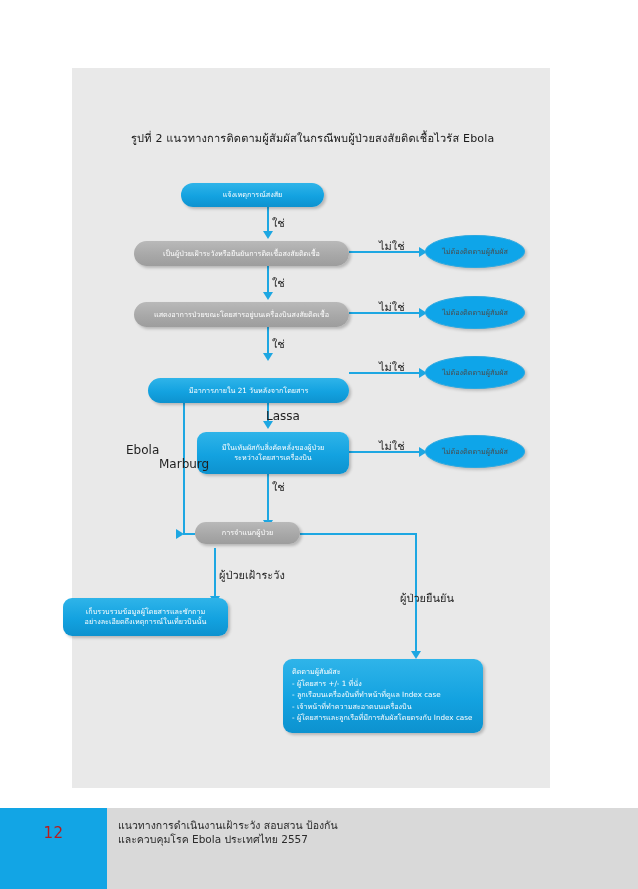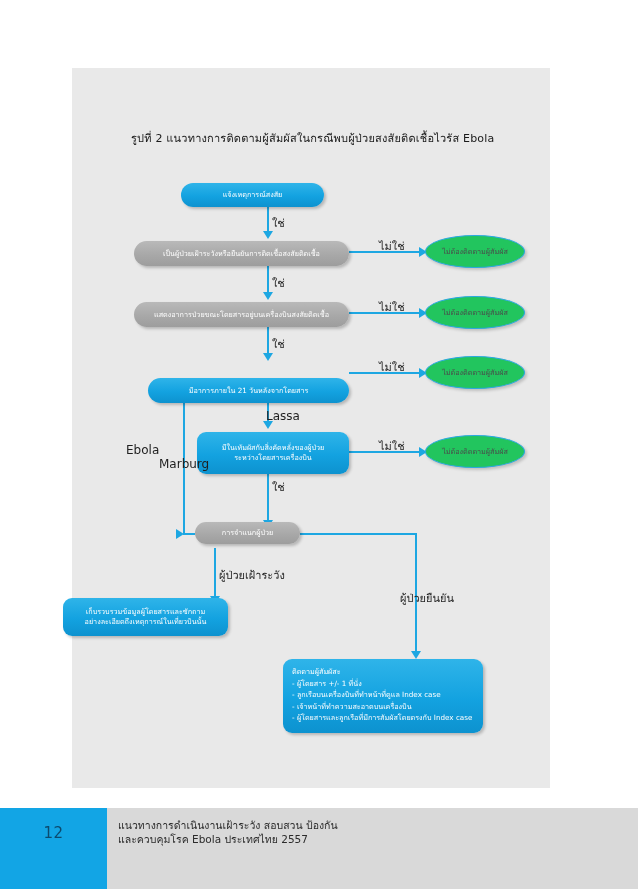--- a/index.html
+++ b/index.html
@@ -40,21 +40,21 @@
     position: absolute;
     left: 0; top: 808px;
     width: 107px; height: 81px;
     background: #12a5e5;
   }
   #footer-page-number {
     position: absolute;
     left: 0; top: 824px;
     width: 107px;
     text-align: center;
-    color: #0c4a6e;
+    color: #b91c1c;
     font-size: 15px;
     letter-spacing: .5px;
   }
   #footer-text {
     position: absolute;
     left: 118px; top: 818px;
     width: 400px;
     color: #2b2b2b;
     font-size: 10.5px;
     line-height: 14px;
@@ -90,21 +90,21 @@
     box-shadow: 2px 2px 3px rgba(0,0,0,.22);
   }
   .node.gray {
     background: linear-gradient(180deg, #b9b9b9 0%, #a8a8a8 55%, #9d9d9d 100%);
     box-shadow: 2px 2px 3px rgba(0,0,0,.22);
   }
   .node.pill { border-radius: 40px; }
   .node.rounded { border-radius: 9px; }
 
   .node.ellipse {
-    background: #22c55e;
+    background: #0ea5e9;
     border: 1.6px solid #2aa8e0;
     border-radius: 50%;
     color: #4a4a4a;
     box-shadow: 2px 2px 3px rgba(0,0,0,.18);
   }
 
   .node.listbox {
     align-items: flex-start;
     justify-content: flex-start;
     text-align: left;

